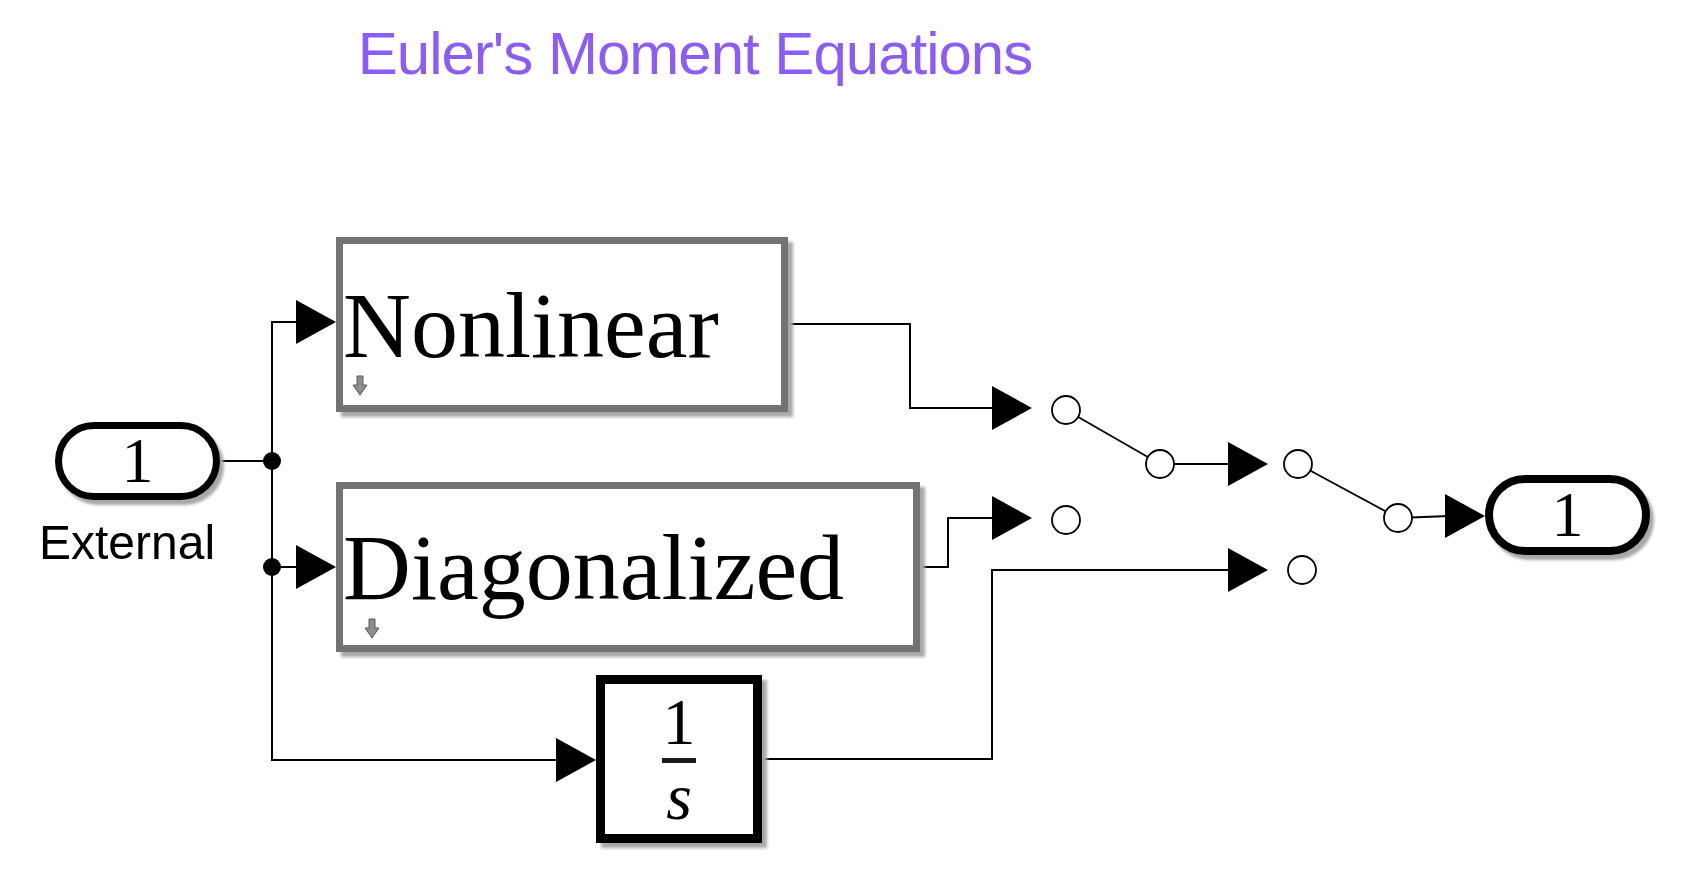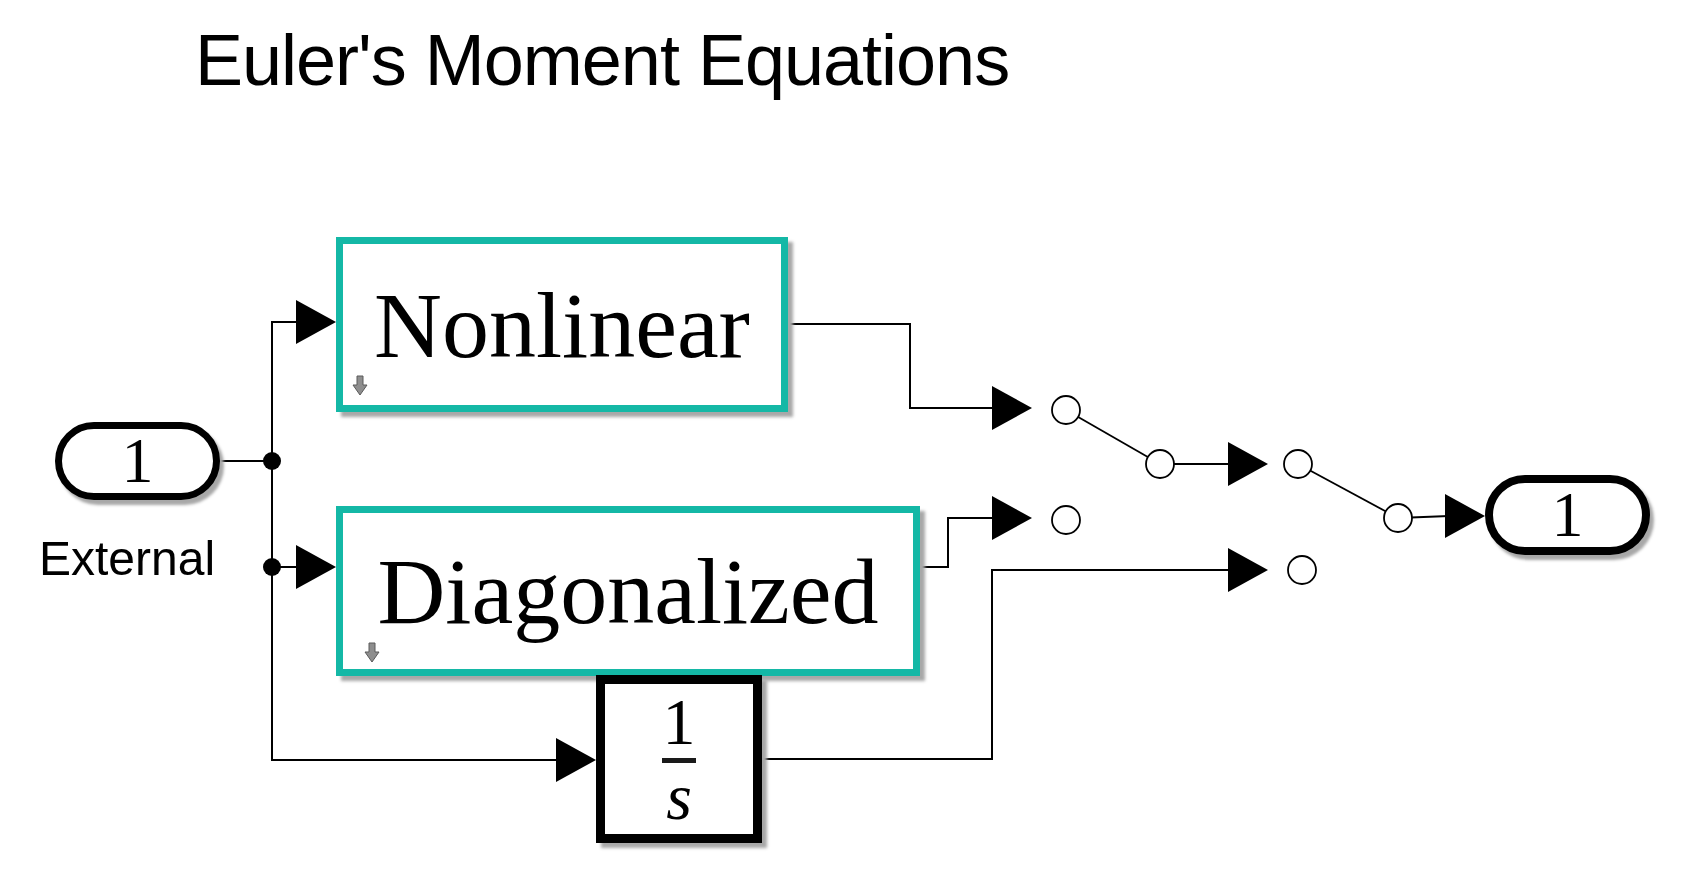--- a/index.html
+++ b/index.html
@@ -2,35 +2,35 @@
 <html><head>
 <meta charset="utf-8">
 <style>
   html,body{margin:0;padding:0;background:#ffffff;}
   #canvas{
     position:relative;width:1691px;height:884px;background:#ffffff;overflow:hidden;
     font-family:"Liberation Sans", sans-serif;color:#000;
   }
   
   .title-line{
-    position:absolute;font-size:72px;line-height:1.0;
-    color:#000000;letter-spacing:-1px;white-space:nowrap;
+    position:absolute;text-align:center;font-size:60px;line-height:1.0;
+    color:#8b5cf6;letter-spacing:-1px;white-space:nowrap;
   }
   
   #wires{position:absolute;left:0;top:0;}
   .wire{fill:none;stroke:#000;stroke-width:2;}
   .lever{fill:none;stroke:#000;stroke-width:1.8;}
   .arrowhead{fill:#000;stroke:none;}
   .jdot{fill:#000;stroke:none;}
   .contact{fill:#fff;stroke:#000;stroke-width:1.8;}
   
   .sysblock{
-    position:absolute;background:#fff;border:7px solid #14b8a6;
+    position:absolute;background:#fff;border:7px solid #737373;
     box-shadow:5px 5px 3px #a8a8a8;box-sizing:border-box;
-    display:flex;align-items:center;justify-content:center;
+    display:flex;align-items:center;
     font-family:"Liberation Serif", serif;
   }
   .sysblock .blk-label{font-size:94px;line-height:1;white-space:nowrap;}
   .badge{position:absolute;left:8px;bottom:7px;width:18px;height:24px;}
   .integrator{
     position:absolute;background:#fff;border:9px solid #000;
     box-shadow:5px 5px 3px #a8a8a8;box-sizing:border-box;
     display:flex;flex-direction:column;align-items:center;justify-content:center;
     font-family:"Liberation Serif", serif;
   }
@@ -39,21 +39,21 @@
   .frac-den{font-size:66px;line-height:0.9;font-style:italic;}
   
   .port{
     position:absolute;background:#fff;border:7px solid #000;border-radius:45px;
     box-shadow:4px 5px 3px #a8a8a8;box-sizing:border-box;
     display:flex;align-items:center;justify-content:center;
     font-family:"Liberation Serif", serif;font-size:64px;
   }
   .port-label{
     position:absolute;text-align:center;font-size:48px;line-height:1.45;
-    color:#000;white-space:nowrap;margin-top:16px;
+    color:#000;white-space:nowrap;
   }
 </style>
 </head>
 <body>
 
 <div id="canvas">
 
   <div class="title-line" style="left:195px;top:24px;width:1000px;">Euler's Moment Equations</div>
 
   <svg id="wires" width="1691" height="884" viewBox="0 0 1691 884">
@@ -105,21 +105,21 @@
     <div>External</div>
   </div>
 
   <div class="sysblock" style="left:336px;top:237px;width:452px;height:175px;">
     <span class="blk-label">Nonlinear</span>
     <svg class="badge" viewBox="0 0 18 24">
       <polygon points="6,2 12,2 12,11 16,11 9,21 2,11 6,11" fill="#8e8e8e" stroke="#5a5a5a" stroke-width="1"></polygon>
     </svg>
   </div>
 
-  <div class="sysblock" style="left:336px;top:482px;width:584px;height:170px;margin-top:24px;">
+  <div class="sysblock" style="left:336px;top:482px;width:584px;height:170px;">
     <span class="blk-label">Diagonalized</span>
     <svg class="badge" style="left:20px;bottom:4px;" viewBox="0 0 18 24">
       <polygon points="6,2 12,2 12,11 16,11 9,21 2,11 6,11" fill="#8e8e8e" stroke="#5a5a5a" stroke-width="1"></polygon>
     </svg>
   </div>
 
   <div class="integrator" style="left:596px;top:675px;width:166px;height:168px;">
     <div class="frac-num">1</div>
     <div class="frac-bar"></div>
     <div class="frac-den">s</div>

